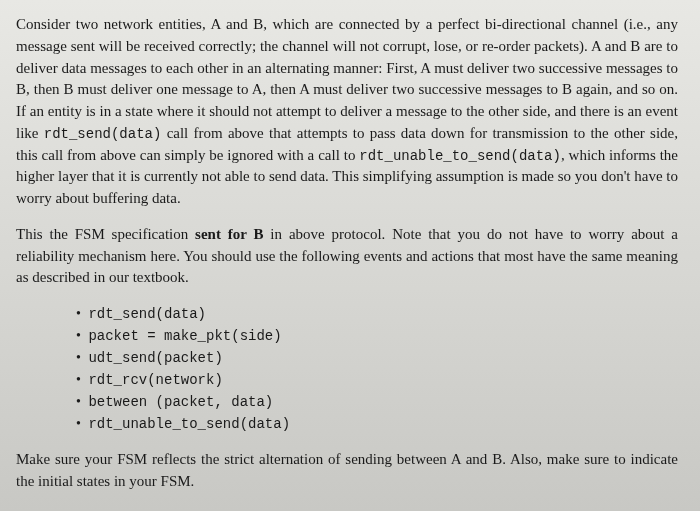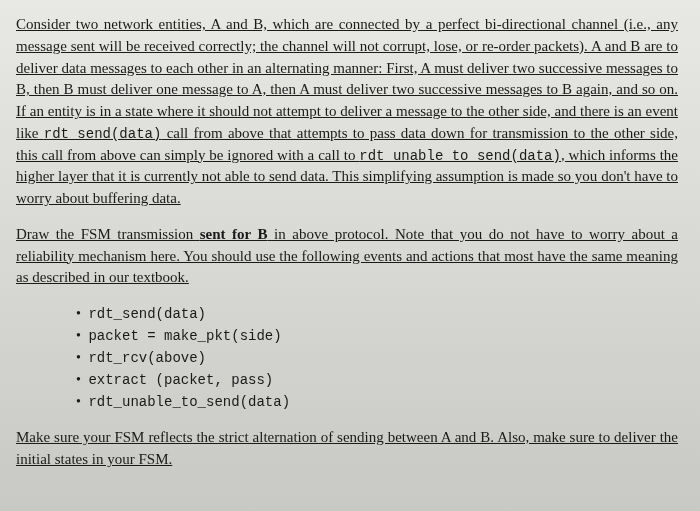--- a/index.html
+++ b/index.html
@@ -14,21 +14,20 @@
       font-family: 'Times New Roman', Times, serif;
       font-size: 15px;
       line-height: 1.45;
       color: #1a1a1a;
       padding: 14px 22px 14px 16px;
       text-align: justify;
       overflow: hidden;
     }
     .paragraph {
       margin-bottom: 14px;
-      text-decoration: underline;
     }
     .code {
       font-family: 'Courier New', Courier, monospace;
       font-size: 14px;
     }
     .bullet-list {
       margin-left: 60px;
       margin-bottom: 14px;
     }
     .bullet-item {
@@ -46,26 +45,27 @@
     }
   </style>
 </head>
 <body>
 
 <div class="paragraph">
   <span>Consider two network entities, A and B, which are connected by a perfect bi-directional channel (i.e., any message sent will be received correctly; the channel will not corrupt, lose, or re-order packets). A and B are to deliver data messages to each other in an alternating manner: First, A must deliver two successive messages to B, then B must deliver one message to A, then A must deliver two successive messages to B again, and so on. If an entity is in a state where it should not attempt to deliver a message to the other side, and there is an event like </span><span class="code">rdt_send(data)</span><span> call from above that attempts to pass data down for transmission to the other side, this call from above can simply be ignored with a call to </span><span class="code">rdt_unable_to_send(data)</span><span>, which informs the higher layer that it is currently not able to send data. This simplifying assumption is made so you don't have to worry about buffering data.</span>
 </div>
 
 <div class="paragraph">
-  <span>Draw the FSM transmission </span><b>sent for B</b><span> in above protocol. Note that you do not have to worry about a reliability mechanism here. You should use the following events and actions that most have the same meaning as described in our textbook.</span>
+  <span>This the FSM specification </span><b>sent for B</b><span> in above protocol. Note that you do not have to worry about a reliability mechanism here. You should use the following events and actions that most have the same meaning as described in our textbook.</span>
 </div>
 
 <div class="bullet-list">
   <div class="bullet-item">rdt_send(data)</div>
   <div class="bullet-item">packet = make_pkt(side)</div>
-  <div class="bullet-item">rdt_rcv(above)</div>
-  <div class="bullet-item">extract (packet, pass)</div>
+  <div class="bullet-item">udt_send(packet)</div>
+  <div class="bullet-item">rdt_rcv(network)</div>
+  <div class="bullet-item">between (packet, data)</div>
   <div class="bullet-item">rdt_unable_to_send(data)</div>
 </div>
 
 <div class="paragraph final">
-  <span>Make sure your FSM reflects the strict alternation of sending between A and B. Also, make sure to deliver the initial states in your FSM.</span>
+  <span>Make sure your FSM reflects the strict alternation of sending between A and B. Also, make sure to indicate the initial states in your FSM.</span>
 </div>
 
 </body></html>

